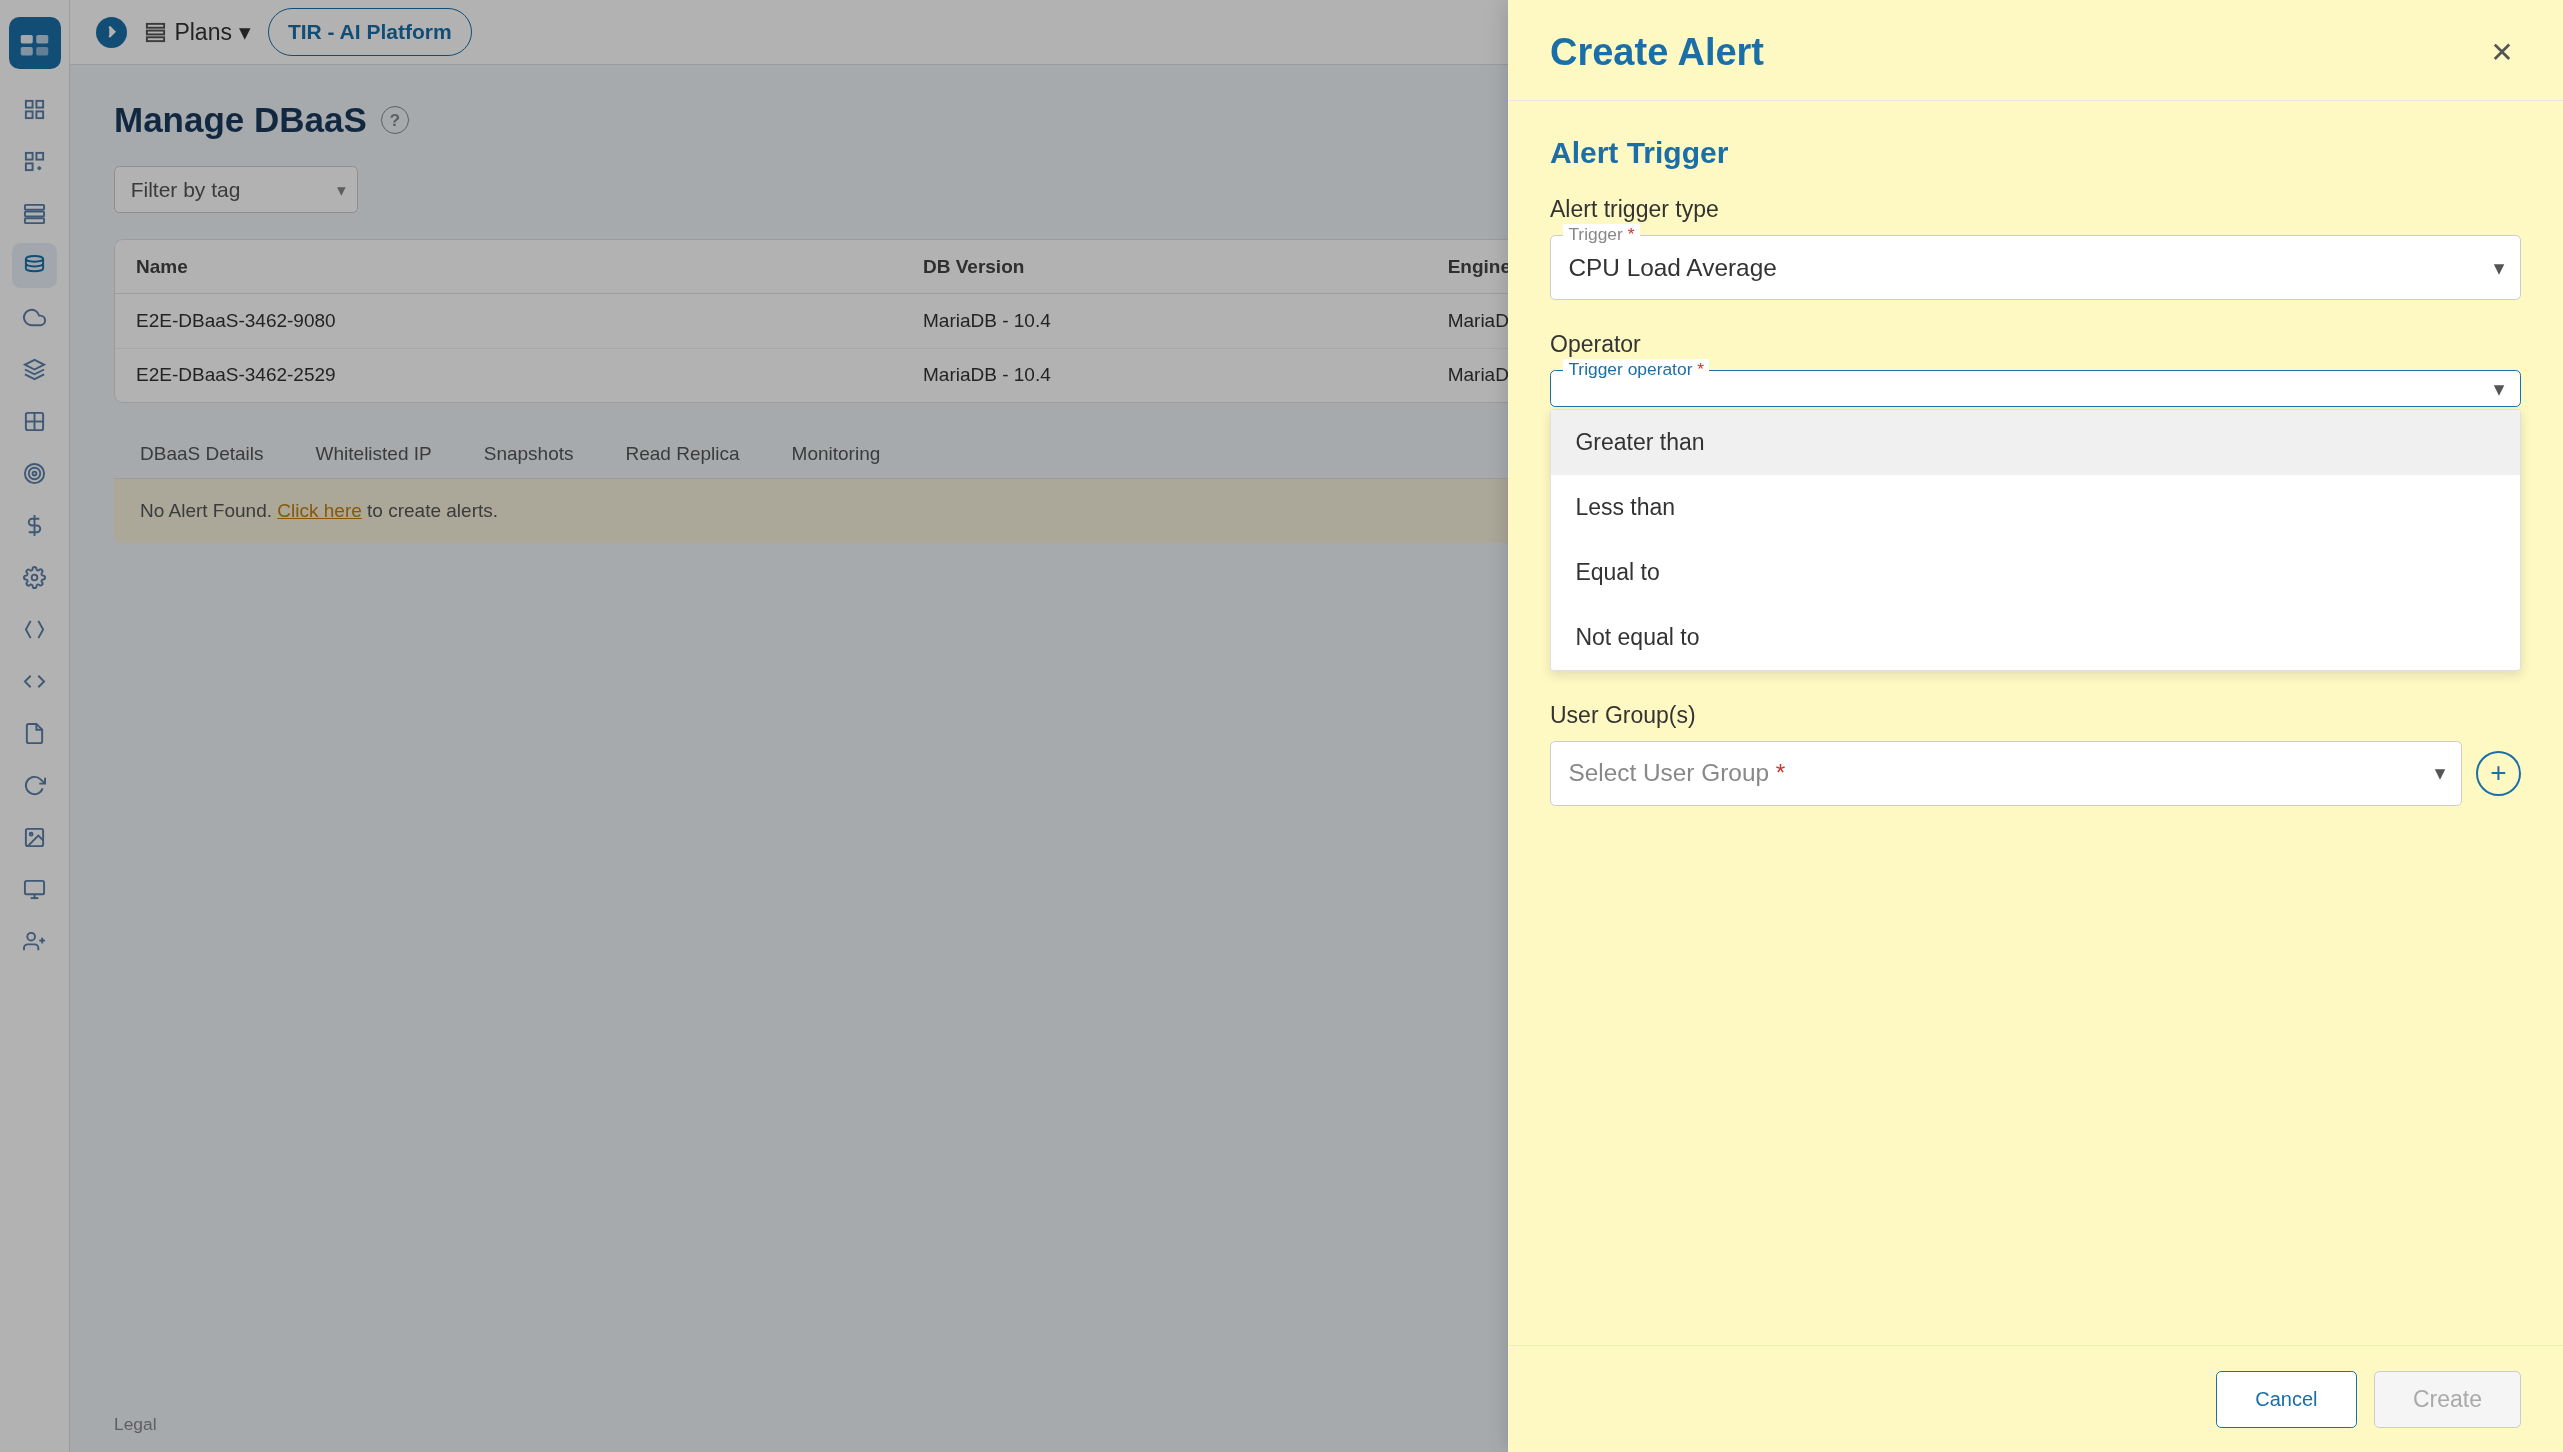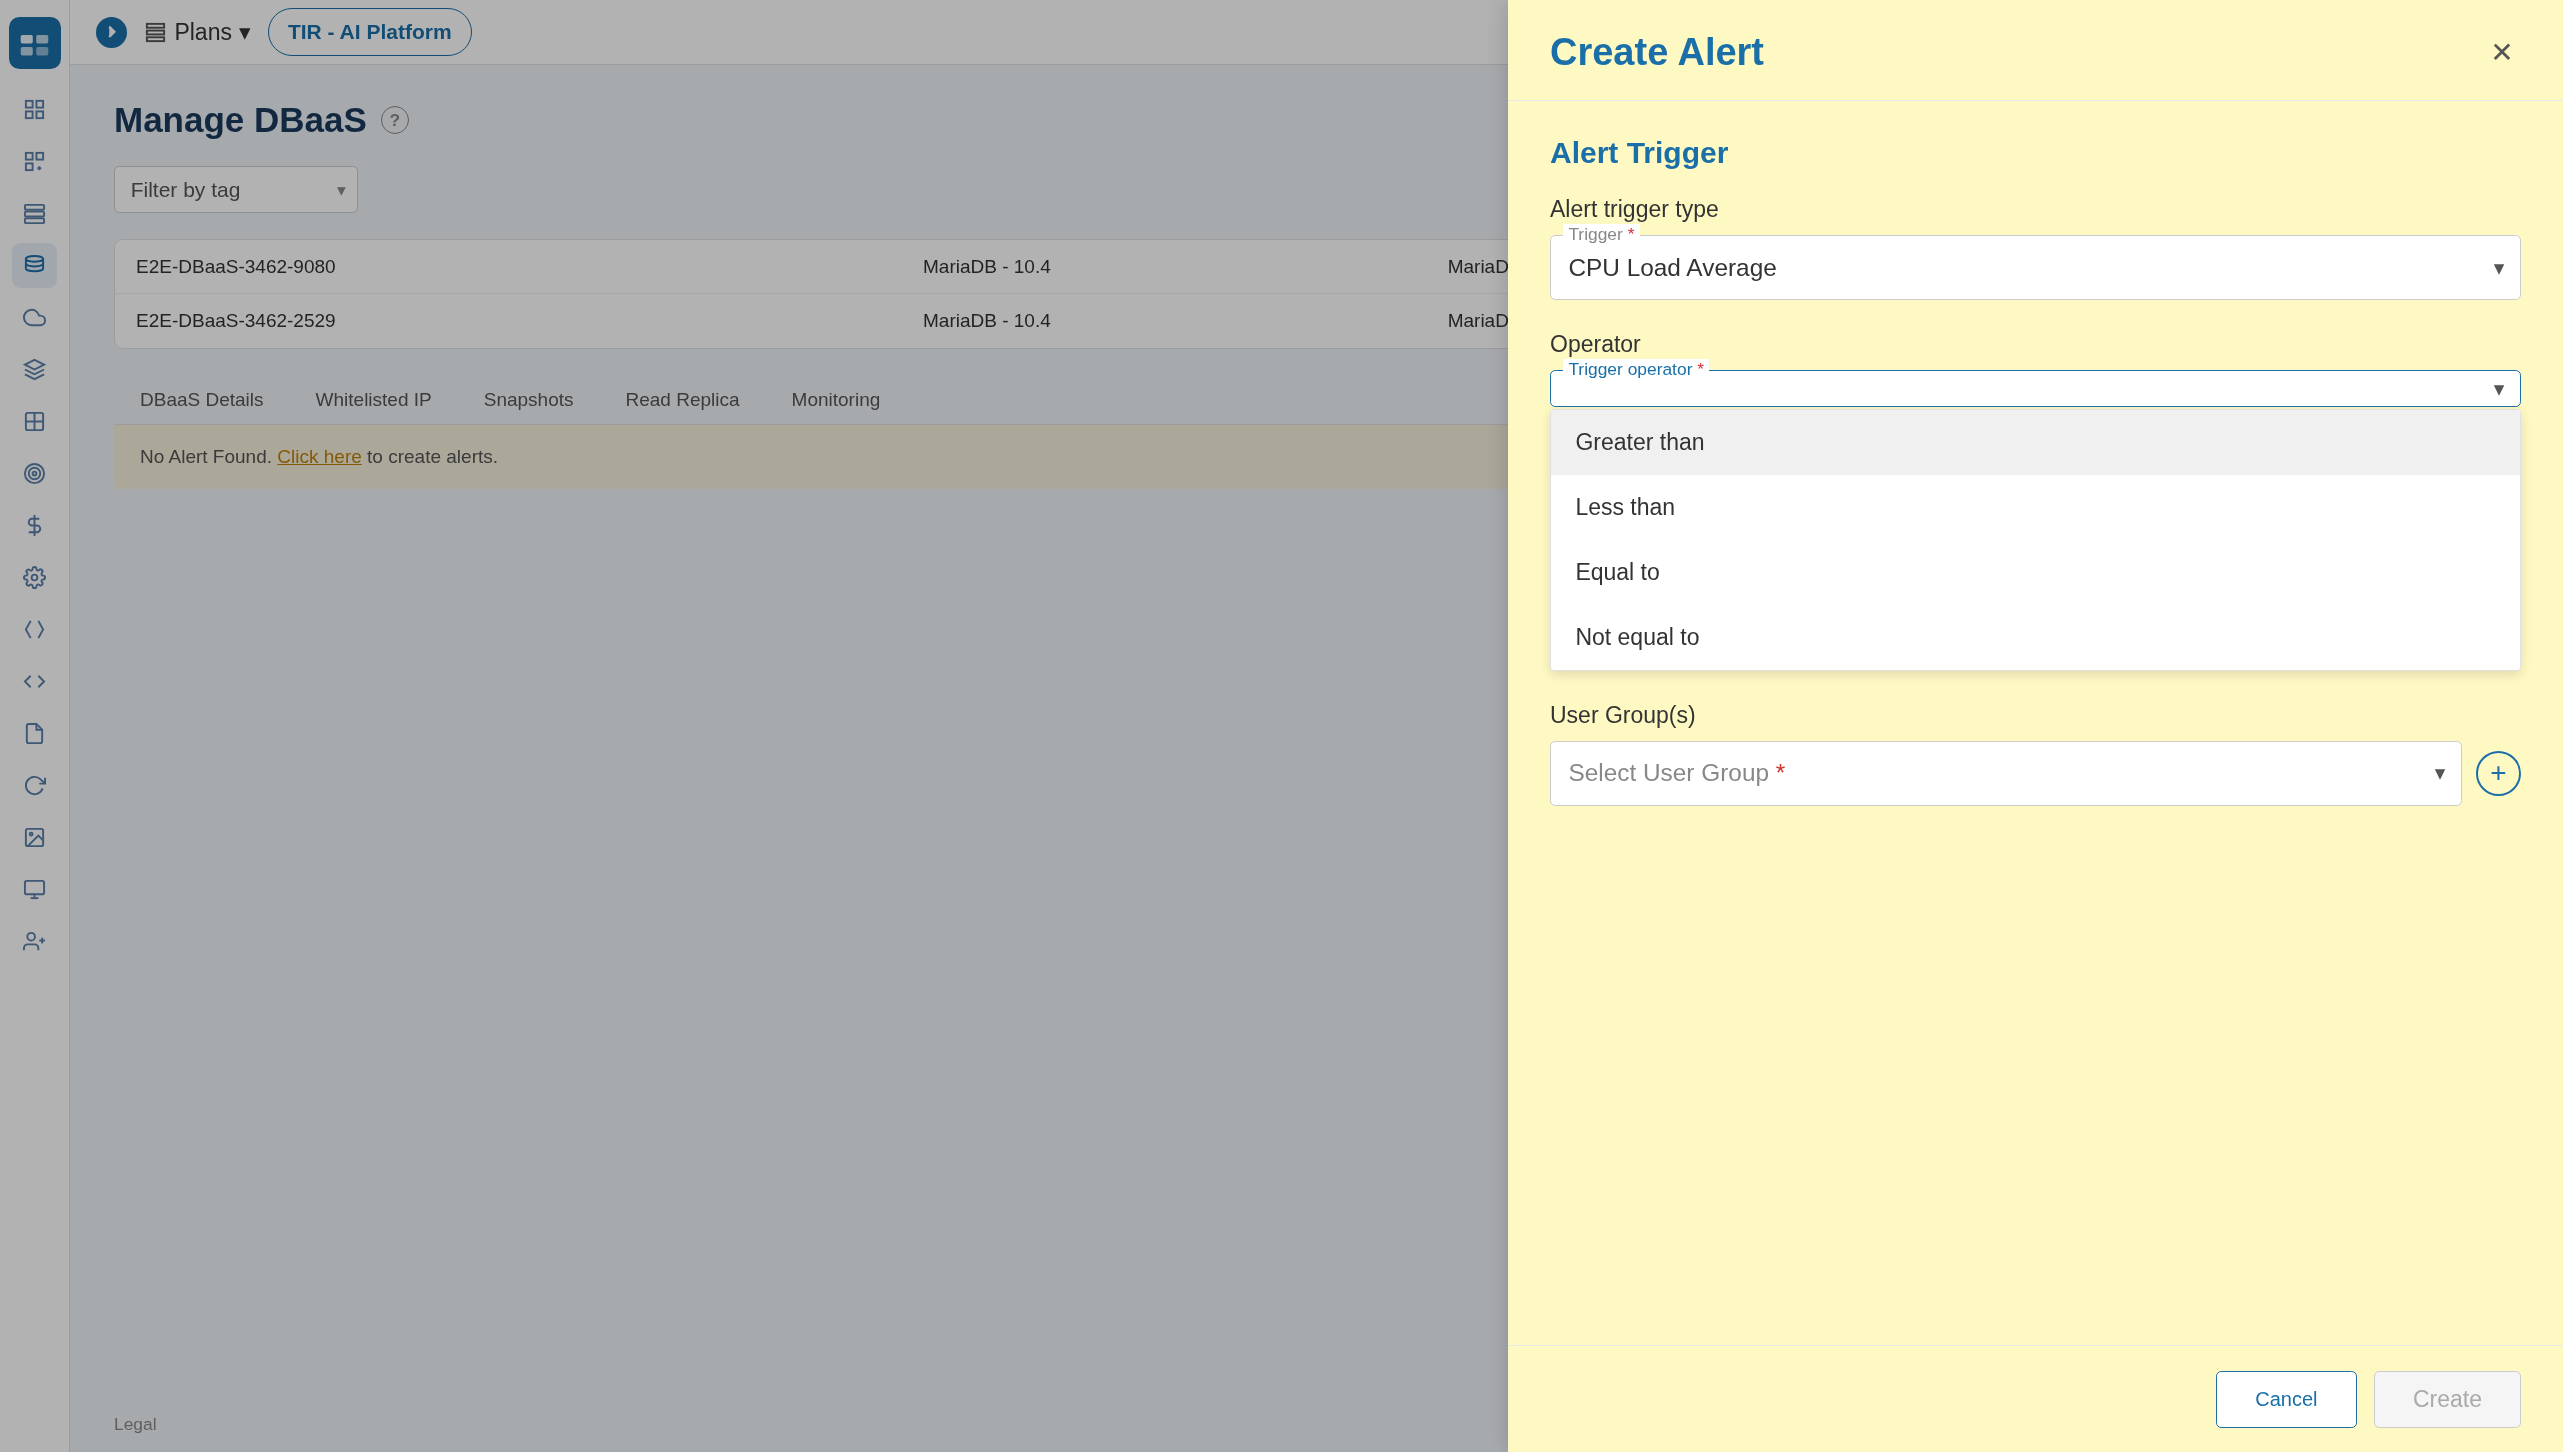--- a/index.html
+++ b/index.html
@@ -280,20 +280,26 @@
 
   <div class="filter-bar">
     <div class="filter-select-wrapper">
       <div class="filter-select">
         <span>Filter by tag</span>
       </div>
     </div>
   </div>
 
   <div class="table-wrapper">
+    <div class="table-header">
+      <div class="table-header-cell">Name</div>
+      <div class="table-header-cell">DB Version</div>
+      <div class="table-header-cell">Engine</div>
+      <div class="table-header-cell"></div>
+    </div>
     <div class="table-row">
       <div class="table-cell">E2E-DBaaS-3462-9080</div>
       <div class="table-cell">MariaDB - 10.4</div>
       <div class="table-cell">MariaDB</div>
       <div class="table-cell">
         <span style="color:#aaa; font-size:17.4px;">◇</span>
       </div>
     </div>
     <div class="table-row">
       <div class="table-cell">E2E-DBaaS-3462-2529</div>

